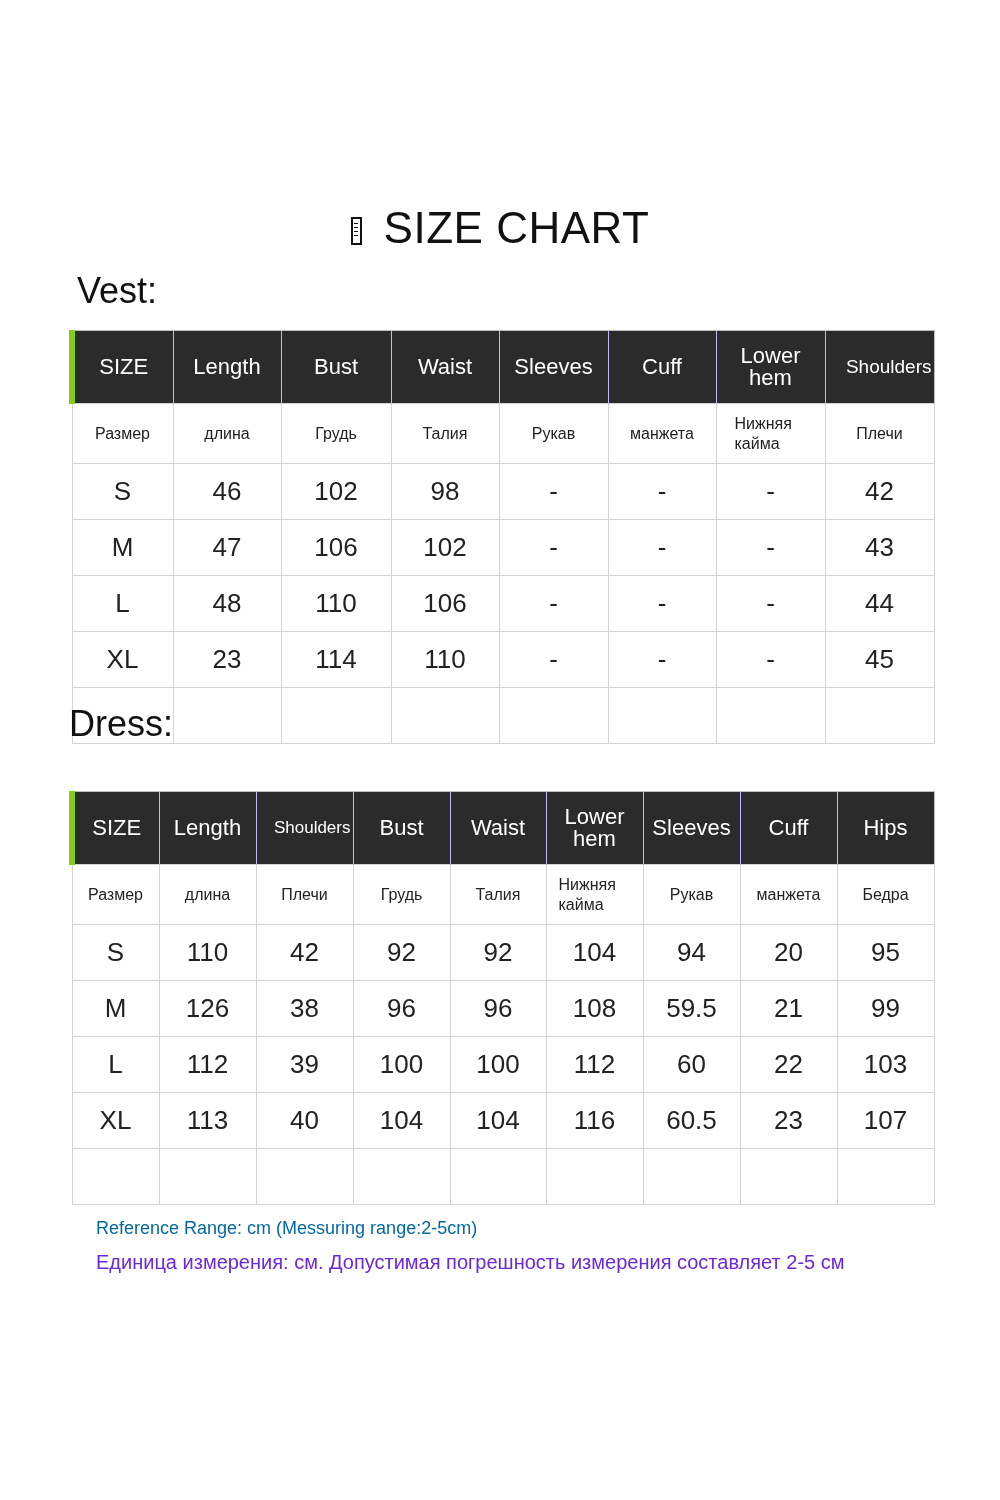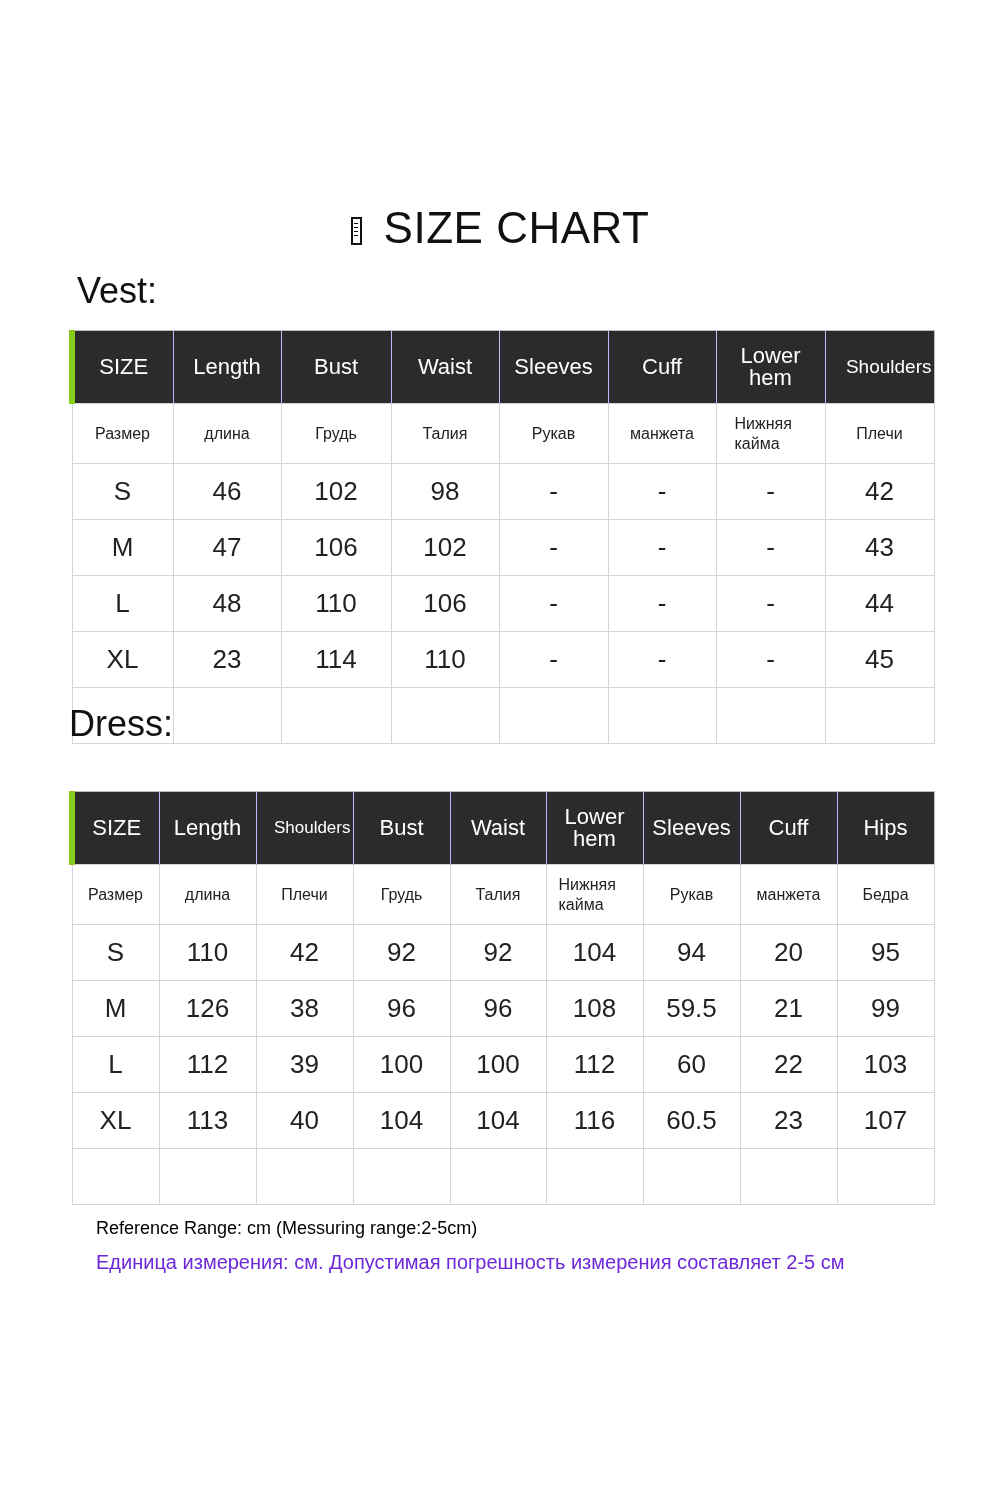--- a/index.html
+++ b/index.html
@@ -35,21 +35,21 @@
   table.chart th:first-child { border-left: 6px solid #84cc16; }
   table.chart th.small { font-size: 19px; text-align: right; }
   table.chart td {
     border: 1px solid #d4d4d4; text-align: center; color: #222;
     height: 53px; font-size: 26px;
   }
   table.chart tr.ru td { font-size: 16px; height: 57px; line-height: 20px; }
   table.chart tr.empty td { height: 53px; }
   table.chart { border: 1px solid #bdbdbd; }
   .note1 {
-    position: absolute; top: 1218px; left: 96px; font-size: 18px; color: #000000;
+    position: absolute; top: 1218px; left: 96px; font-size: 18px; color: #0369a1;
   }
   .note2 {
     position: absolute; top: 1251px; left: 96px; font-size: 20px; color: #6d28d9;
   }
 </style>
 </head>
 <body>
 
 <div class="title">
   <span class="ruler"></span><span>SIZE CHART</span>

